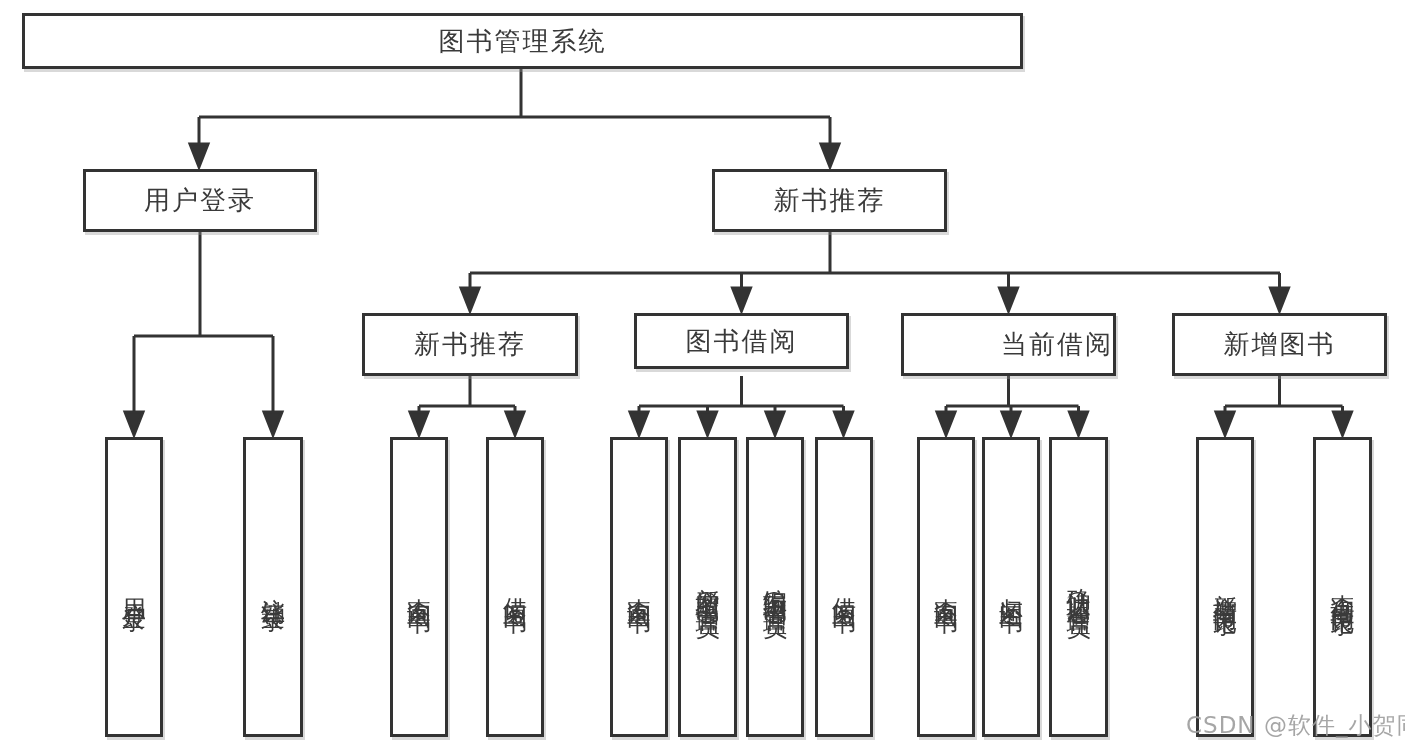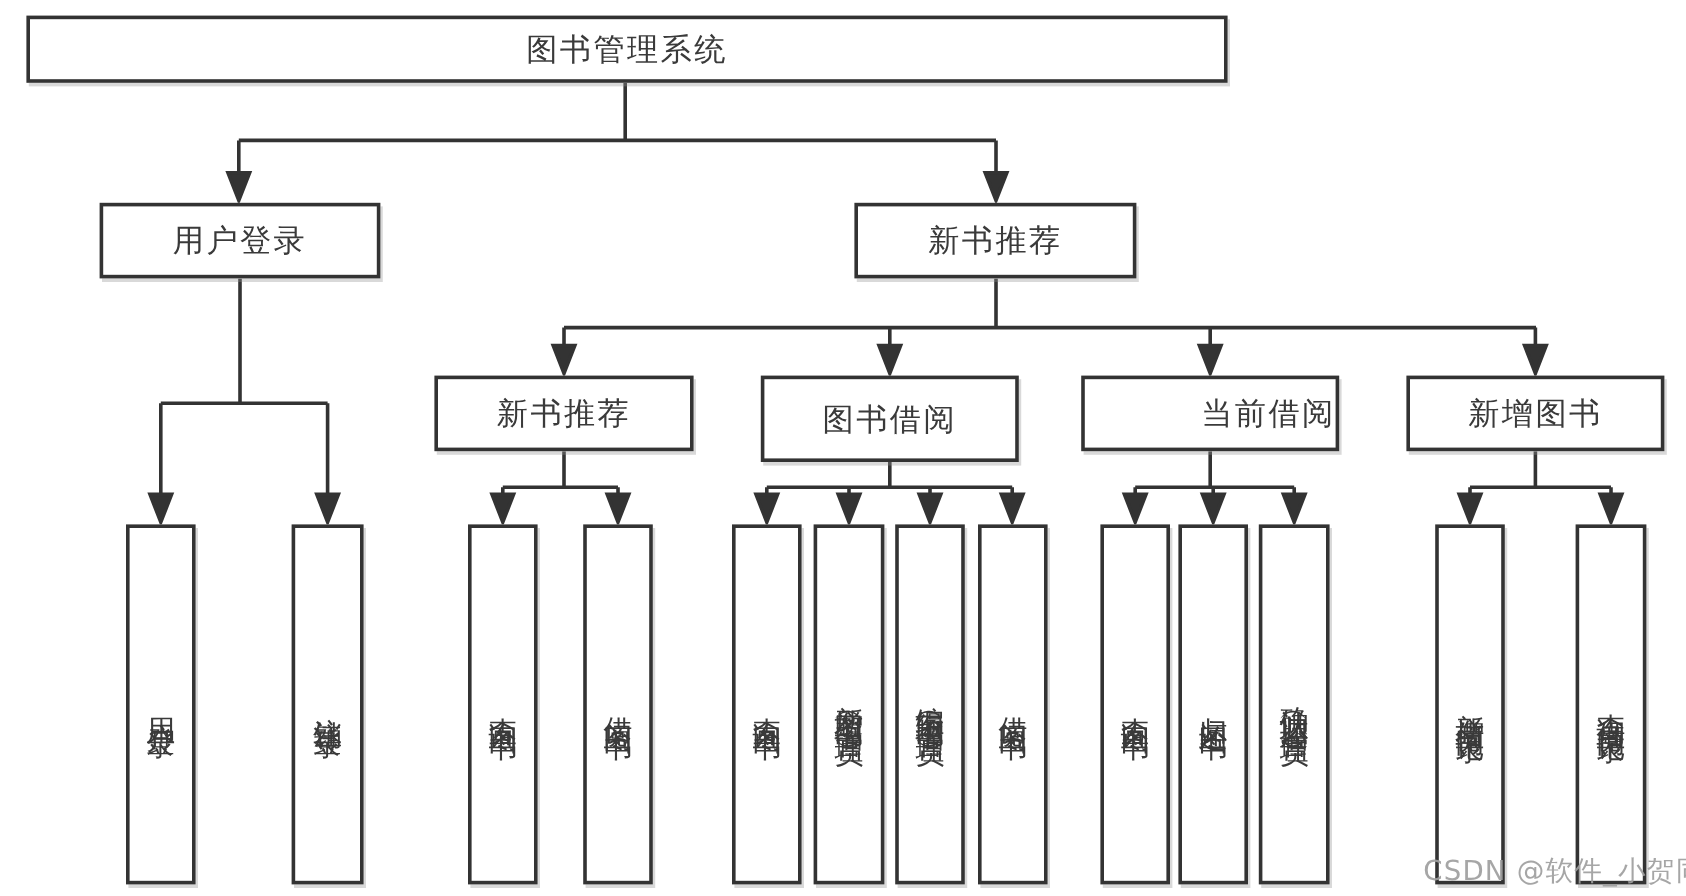--- a/index.html
+++ b/index.html
@@ -87,21 +87,21 @@
   <div class="box" style="left:83px;top:169px;width:234px;height:63px;">
     <span class="h-label">用户登录</span>
   </div>
   <div class="box" style="left:712px;top:169px;width:235px;height:63px;">
     <span class="h-label">新书推荐</span>
   </div>
 
   <div class="box" style="left:362px;top:313px;width:216px;height:63px;">
     <span class="h-label">新书推荐</span>
   </div>
-  <div class="box" style="left:634px;top:313px;width:215px;height:72px;">
+  <div class="box" style="left:634px;top:313px;width:215px;height:56px;">
     <span class="h-label">图书借阅</span>
   </div>
   <div class="box" style="left:901px;top:313px;width:215px;height:63px;justify-content:flex-end;">
     <span class="h-label">当前借阅</span>
   </div>
   <div class="box" style="left:1172px;top:313px;width:215px;height:63px;">
     <span class="h-label">新增图书</span>
   </div>
 
   <div class="box leaf" style="left:105px;top:437px;width:58px;height:300px;">

